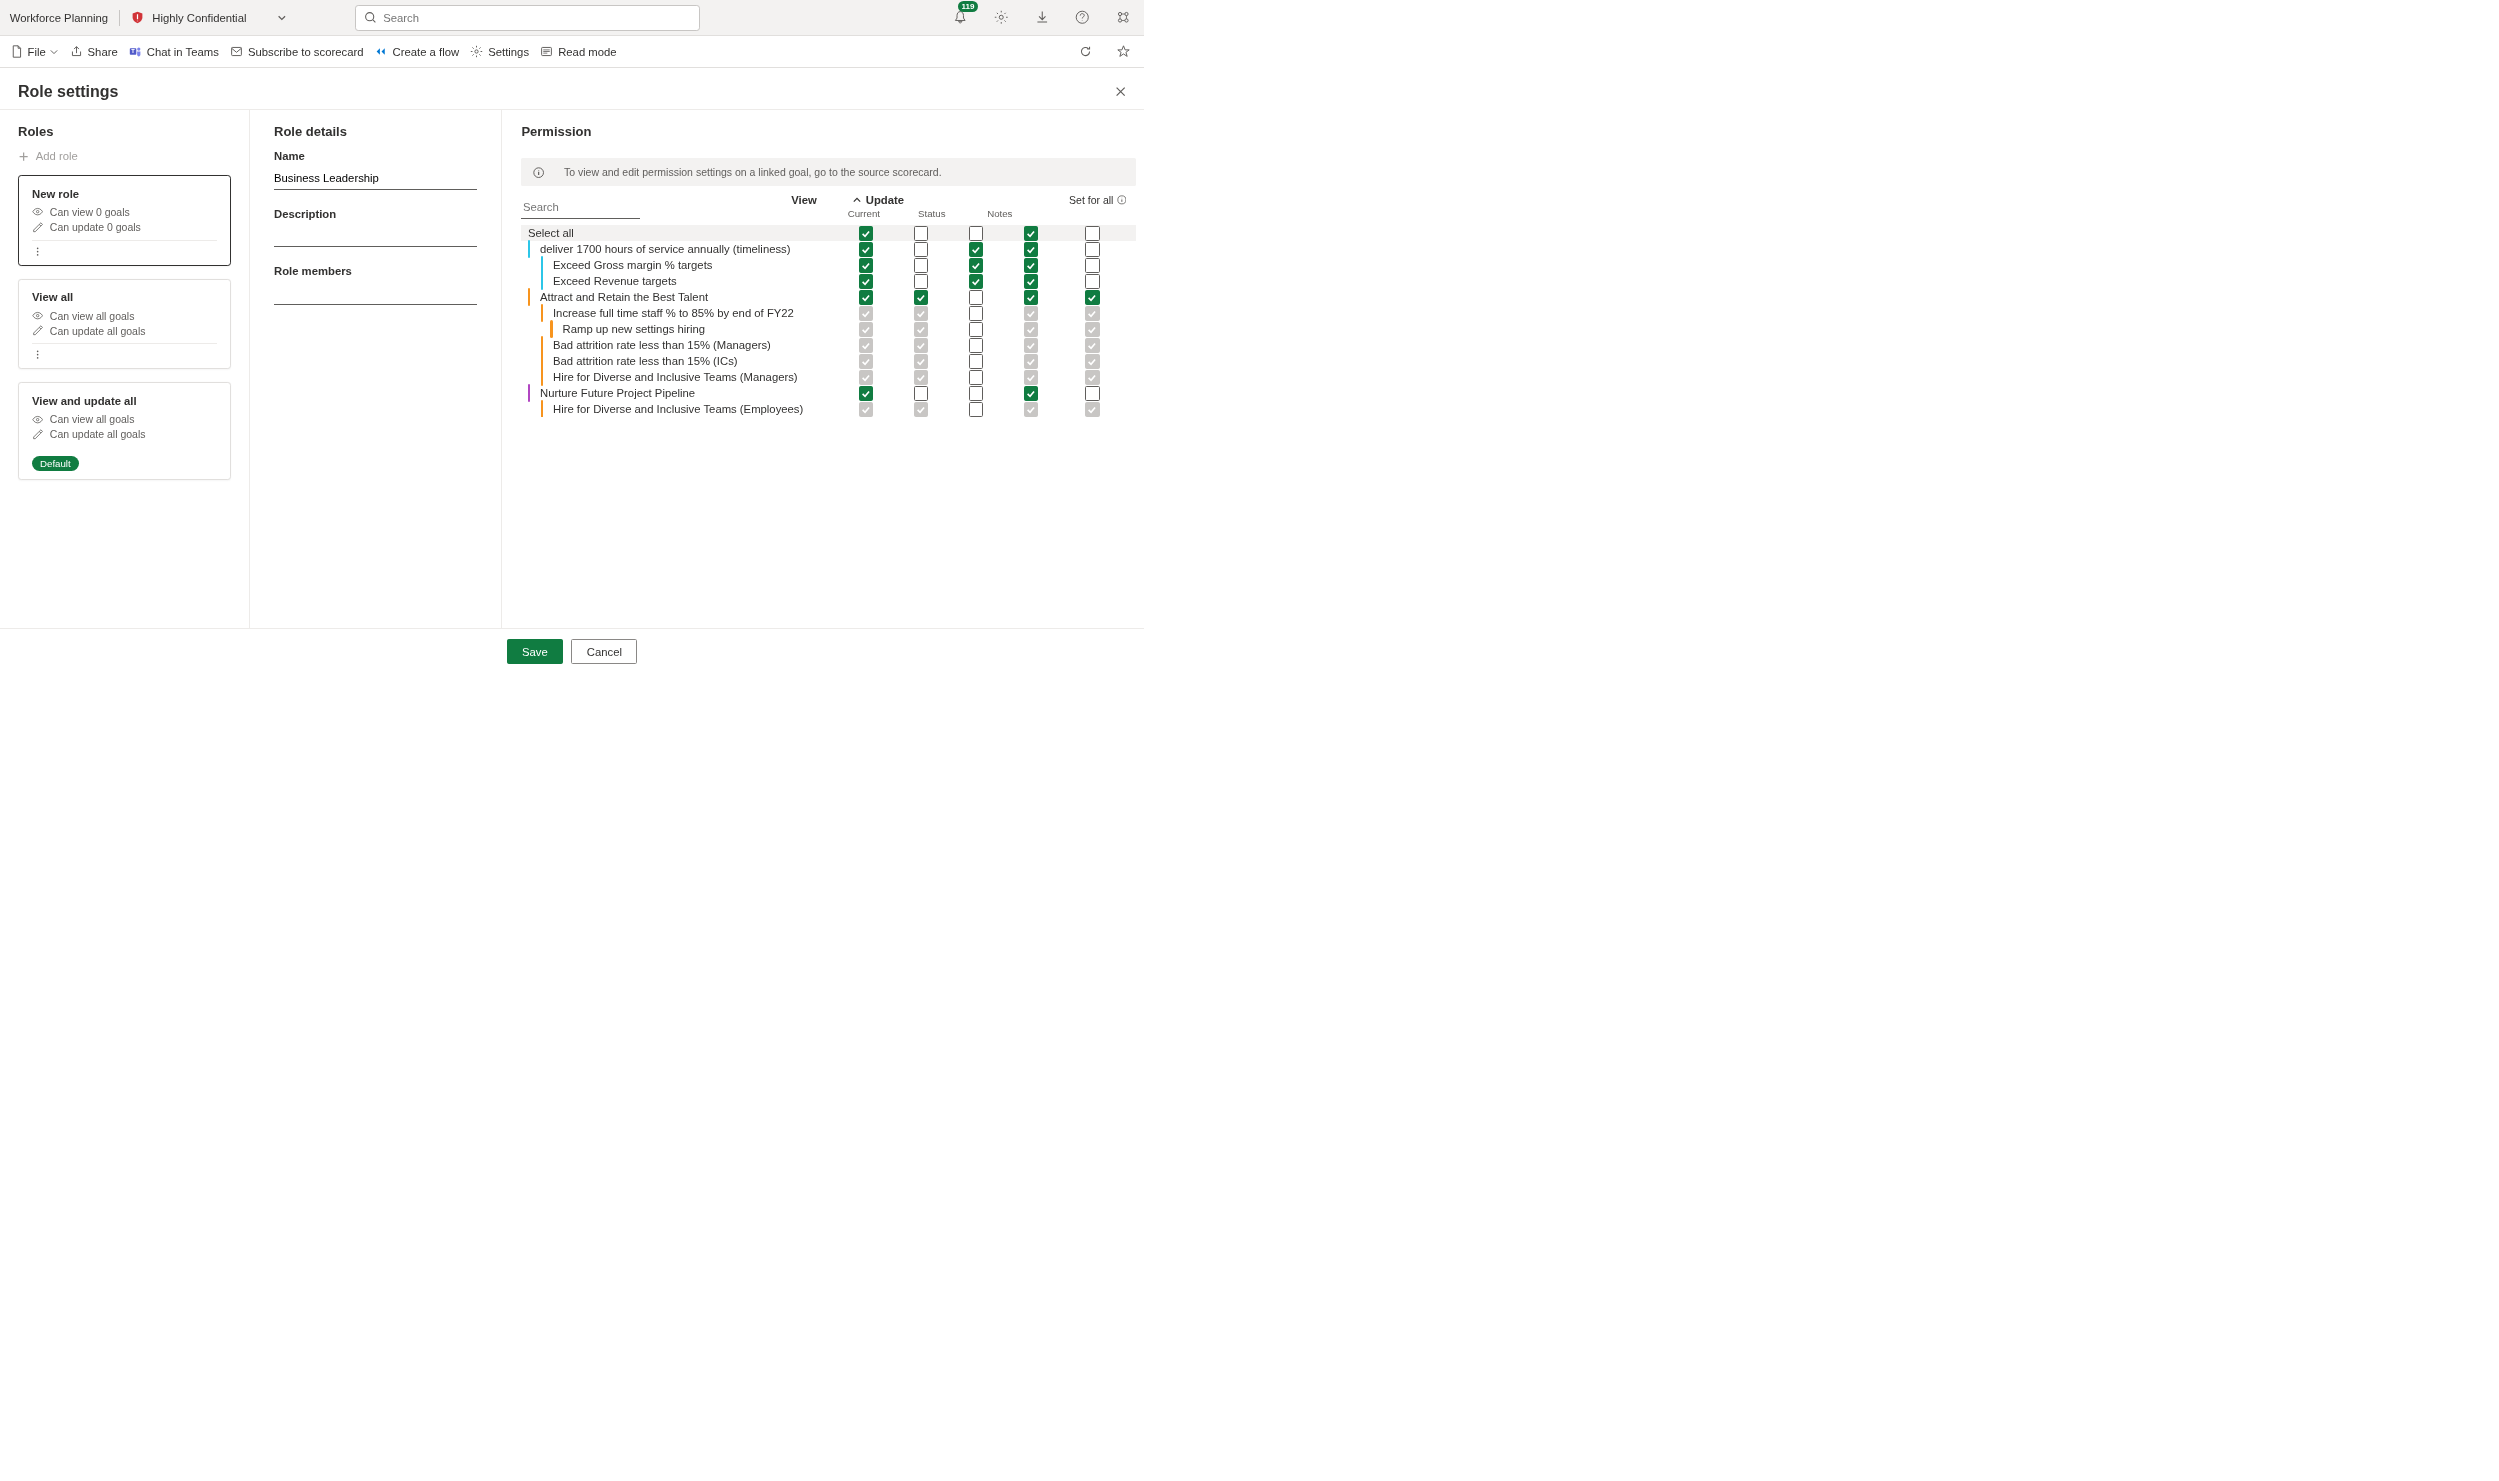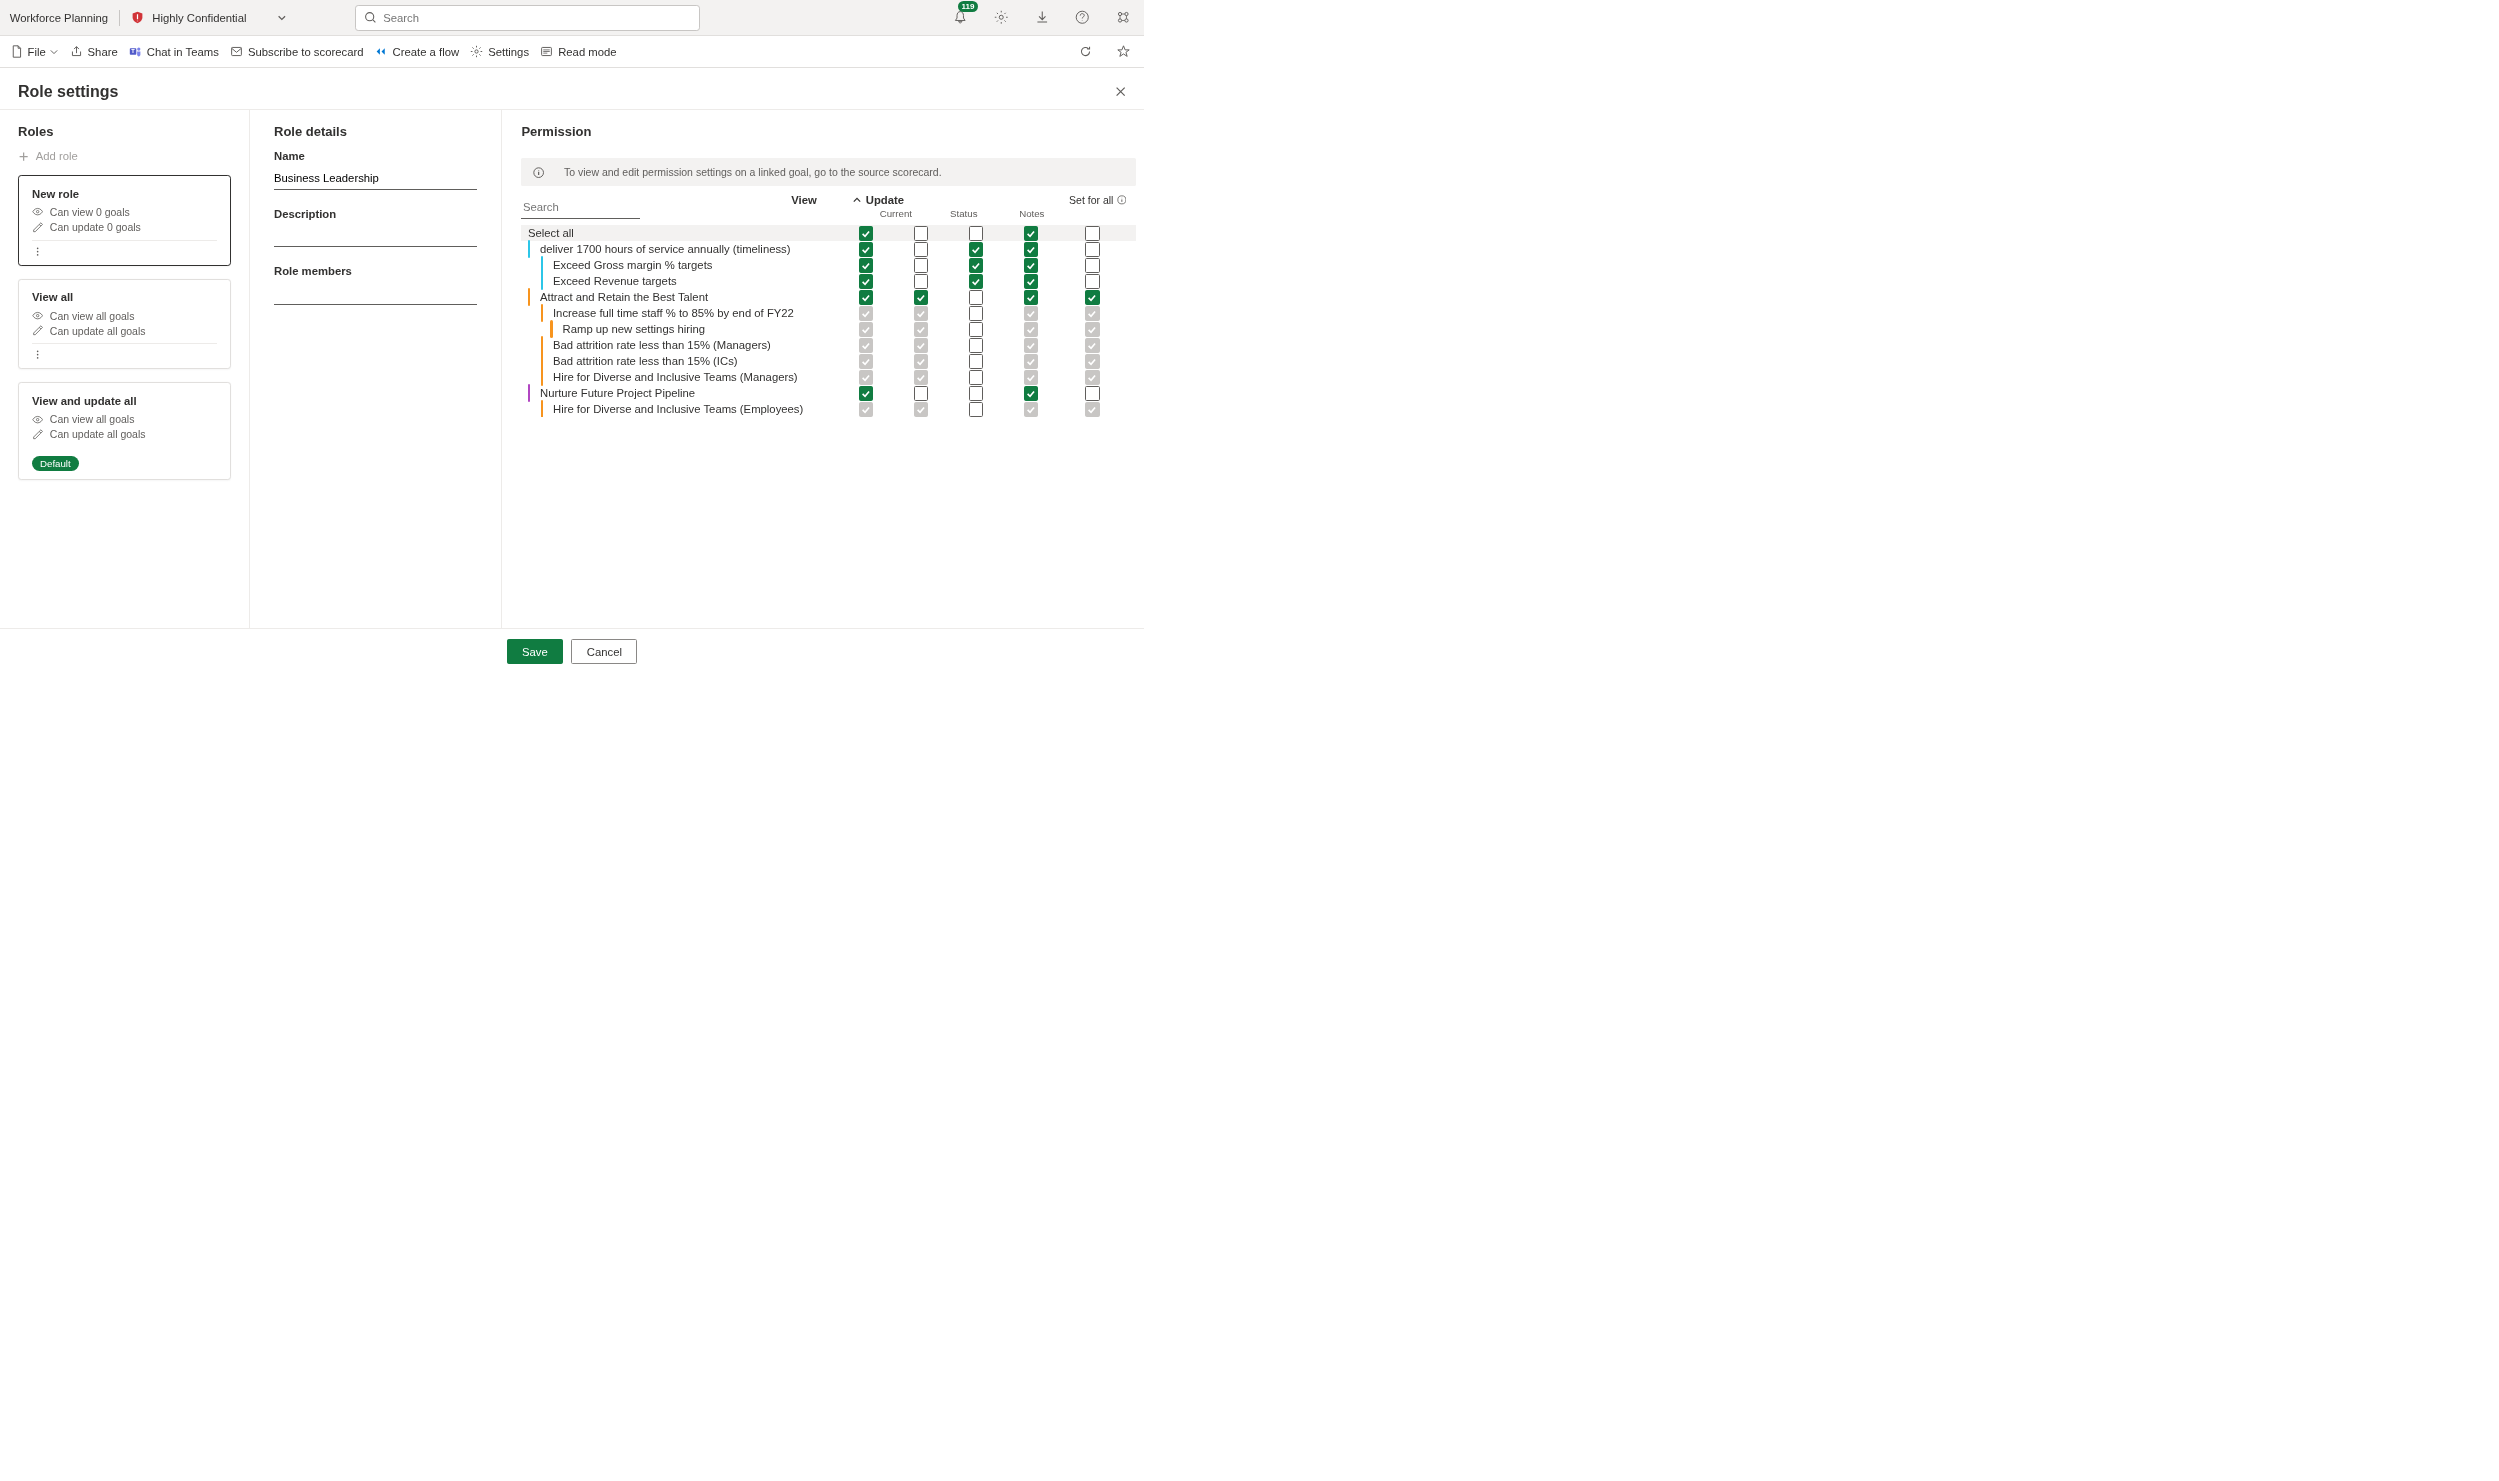--- a/index.html
+++ b/index.html
@@ -406,21 +406,21 @@
               </span>
               <span style="width:121px"></span>
               <span class="set-for-all">
                 <span>Set for all</span>
                 <svg width="9.7" height="9.7" viewBox="0 0 12 12">
                     <circle cx="6" cy="6" r="5" fill="none" stroke="#605e5c" stroke-width="1"></circle>
                     <path d="M6 3.5 V4 M6 5.5 V8.5" stroke="#605e5c" stroke-width="1.2"></path>
                   </svg>
               </span>
             </div>
-            <div class="col-sub" style="margin-right:76px;margin-top:1.6px">
+            <div class="col-sub" style="margin-right:108px;margin-top:1.6px">
               <span>Current</span>
               <span>Status</span>
               <span>Notes</span>
             </div>
           </div>
         </div>
       </div>
 
       <div class="perm-rows" id="perm-rows">
           <div class="perm-row select-all">

